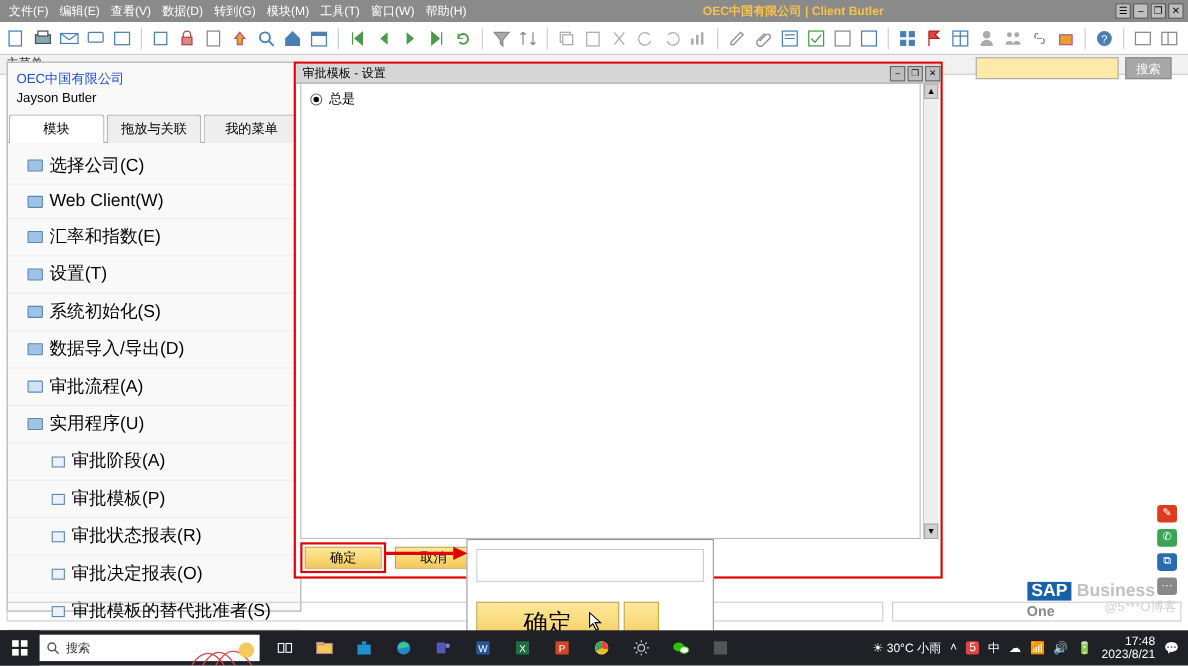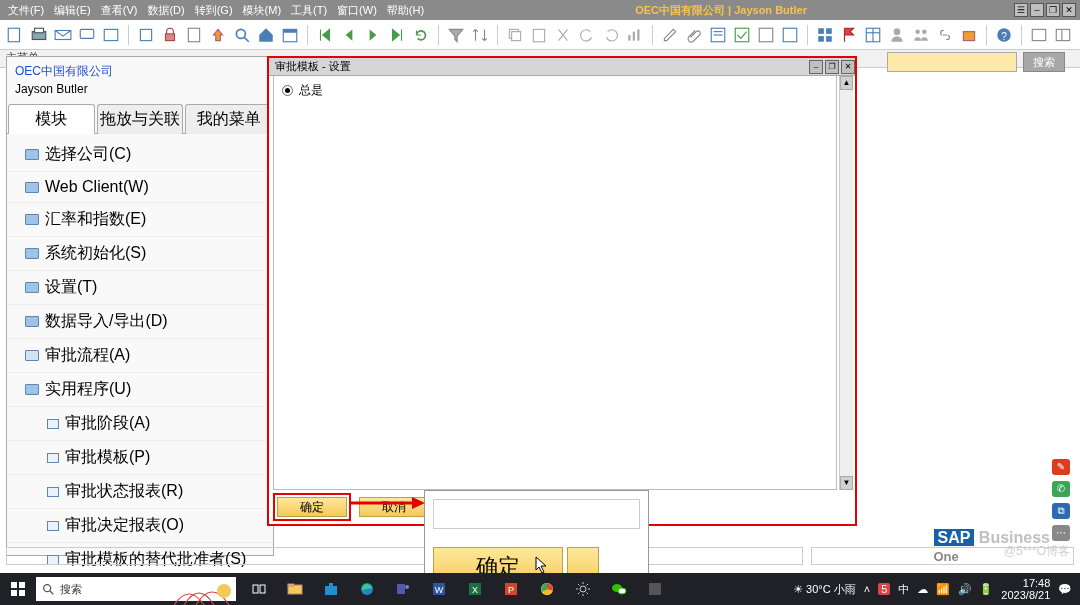--- a/index.html
+++ b/index.html
@@ -21,21 +21,21 @@
 
 
 .top-search { position:absolute; top:52px; right:15px; display:flex; gap:6px; z-index:0;}
 .top-search input { width:130px; height:20px; background:#ffe9a8; border:1px solid #aaa; font-size:11px; padding:0 4px;}
 .top-search button { width:42px; height:20px; background:#a7a7a7; color:#fff; border:1px solid #888; font-size:11px;}
 
 
 .sidepanel { width:268px; height:500px; border:1px solid #aaa; background:#f9f9f9; position:absolute; left:6px; top:56px; }
 .sidepanel .company { padding:6px 8px 0; font-size:12px; color:#1d4ed8;}
 .sidepanel .user { padding:2px 8px 8px; font-size:12px; color:#000;}
-.tabs { display:flex; border-bottom:1px solid #aaa; font-size:16px;}
+.tabs { display:flex; border-bottom:1px solid #aaa; font-size:12px;}
 .tabs .tab { flex:1; text-align:center; padding:4px 0; border:1px solid #aaa; border-bottom:none; background:#eee; border-top-left-radius:3px; border-top-right-radius:3px; margin:0 1px -1px;}
 .tabs .tab.active { background:#fff; }
 .tree { padding:4px 0; font-size:16px; }
 .tree .node { display:flex; align-items:center; gap:6px; padding:6px 0 6px 18px; border-bottom:1px solid #eee;}
 .tree .leaf { padding-left:40px; }
 .fld-icon { width:14px; height:11px; background:#9ec3e6; border:1px solid #5a88b4; border-radius:1px; display:inline-block;}
 .fld-icon.open { background:#cfe3f4; border-color:#5a88b4;}
 .doc-icon { width:12px; height:10px; border:1px solid #5a88b4; background:#eaf3fb; display:inline-block;}
 
 
@@ -92,21 +92,21 @@
     <span>文件(F)</span>
     <span>编辑(E)</span>
     <span>查看(V)</span>
     <span>数据(D)</span>
     <span>转到(G)</span>
     <span>模块(M)</span>
     <span>工具(T)</span>
     <span>窗口(W)</span>
     <span>帮助(H)</span>
   </div>
-  <div class="title">OEC中国有限公司  |  Jayson Butler</div>
+  <div class="title">OEC中国有限公司  |  Client Butler</div>
   <div class="win-ctl">
     <span>☰</span>
     <span>‒</span>
     <span>❐</span>
     <span>✕</span>
   </div>
 </div>
 
 <div class="toolbar">
 
@@ -288,25 +288,25 @@
     <div class="node">
         <span class="fld-icon"></span>
         <span>Web Client(W)</span>
       </div>
     <div class="node">
         <span class="fld-icon"></span>
         <span>汇率和指数(E)</span>
       </div>
     <div class="node">
         <span class="fld-icon"></span>
+        <span>设置(T)</span>
+      </div>
+    <div class="node">
+        <span class="fld-icon"></span>
         <span>系统初始化(S)</span>
-      </div>
-    <div class="node">
-        <span class="fld-icon"></span>
-        <span>设置(T)</span>
       </div>
     <div class="node">
         <span class="fld-icon"></span>
         <span>数据导入/导出(D)</span>
       </div>
     <div class="node">
         <span class="fld-icon open"></span>
         <span>审批流程(A)</span>
       </div>
     <div class="node">

